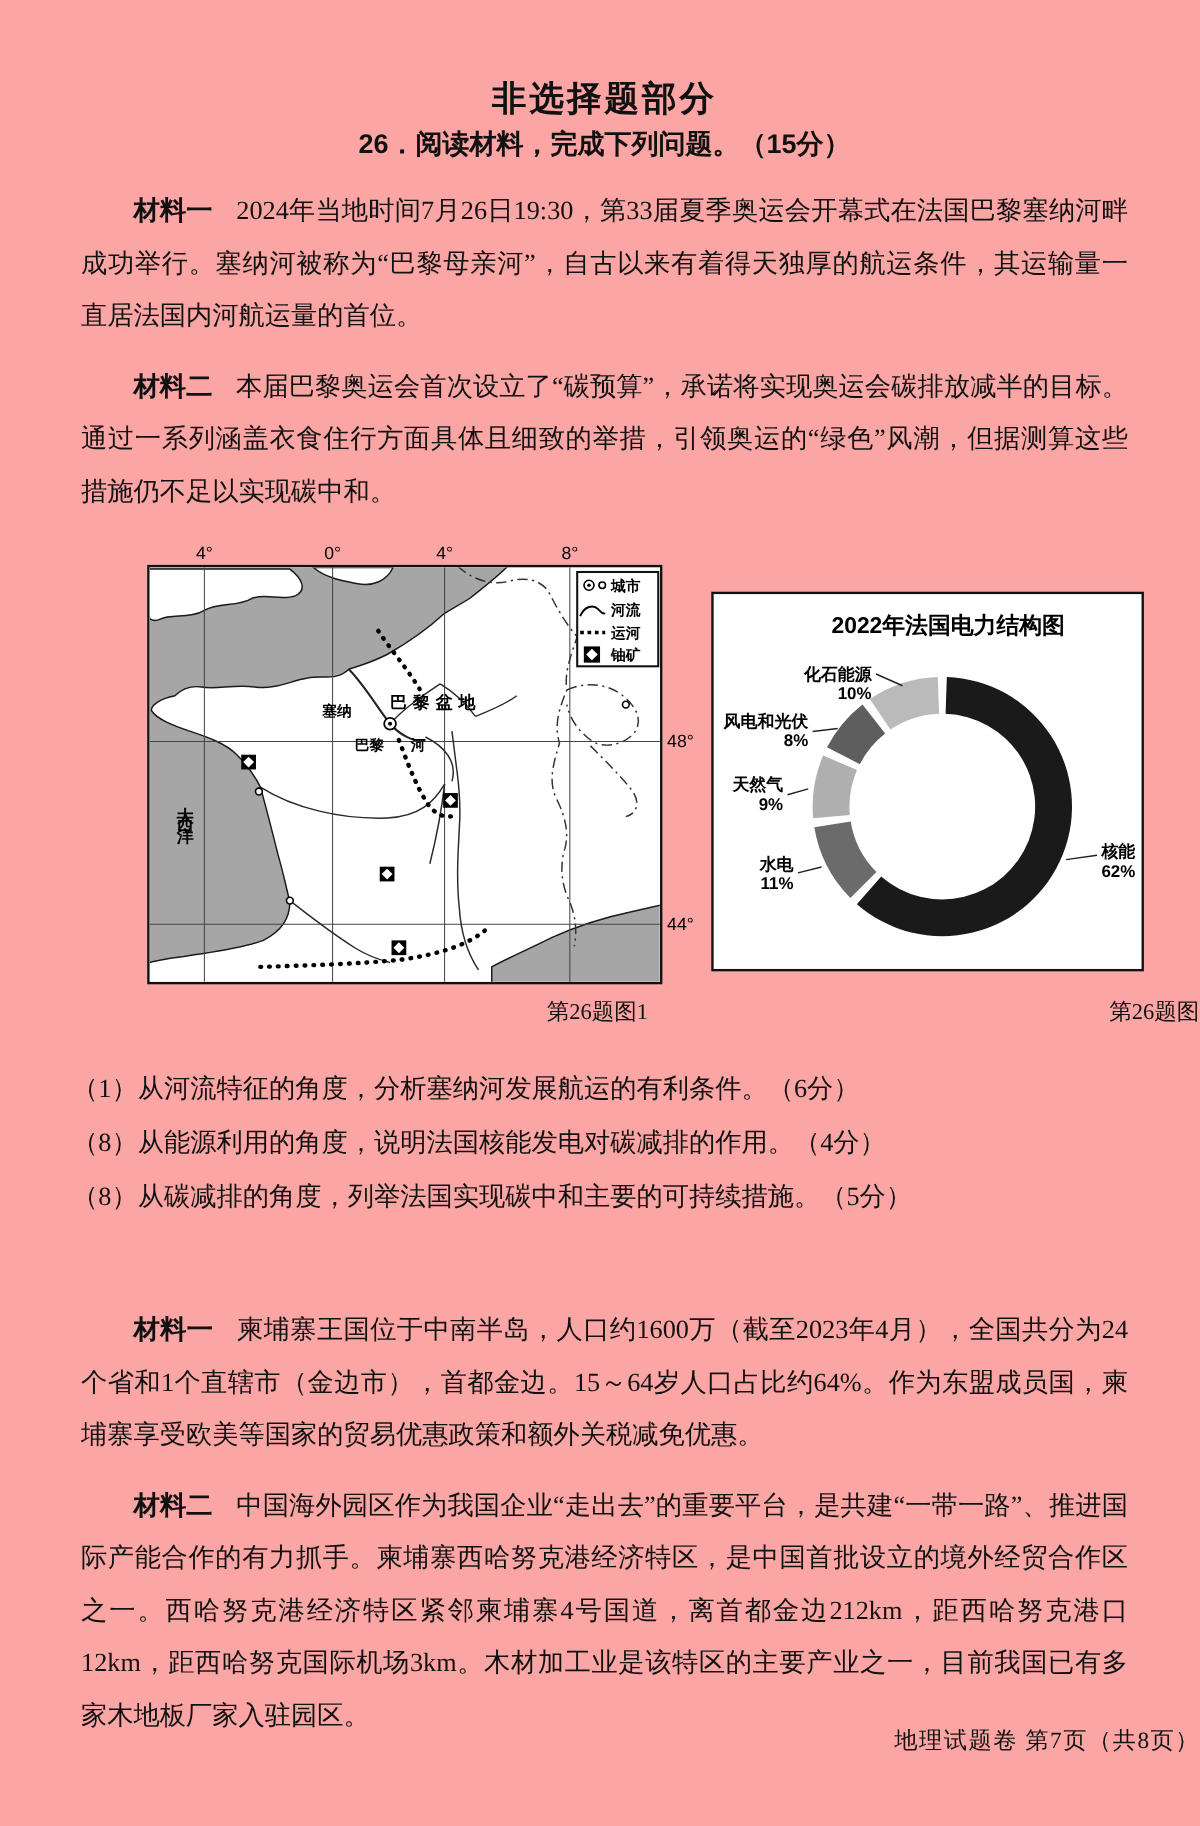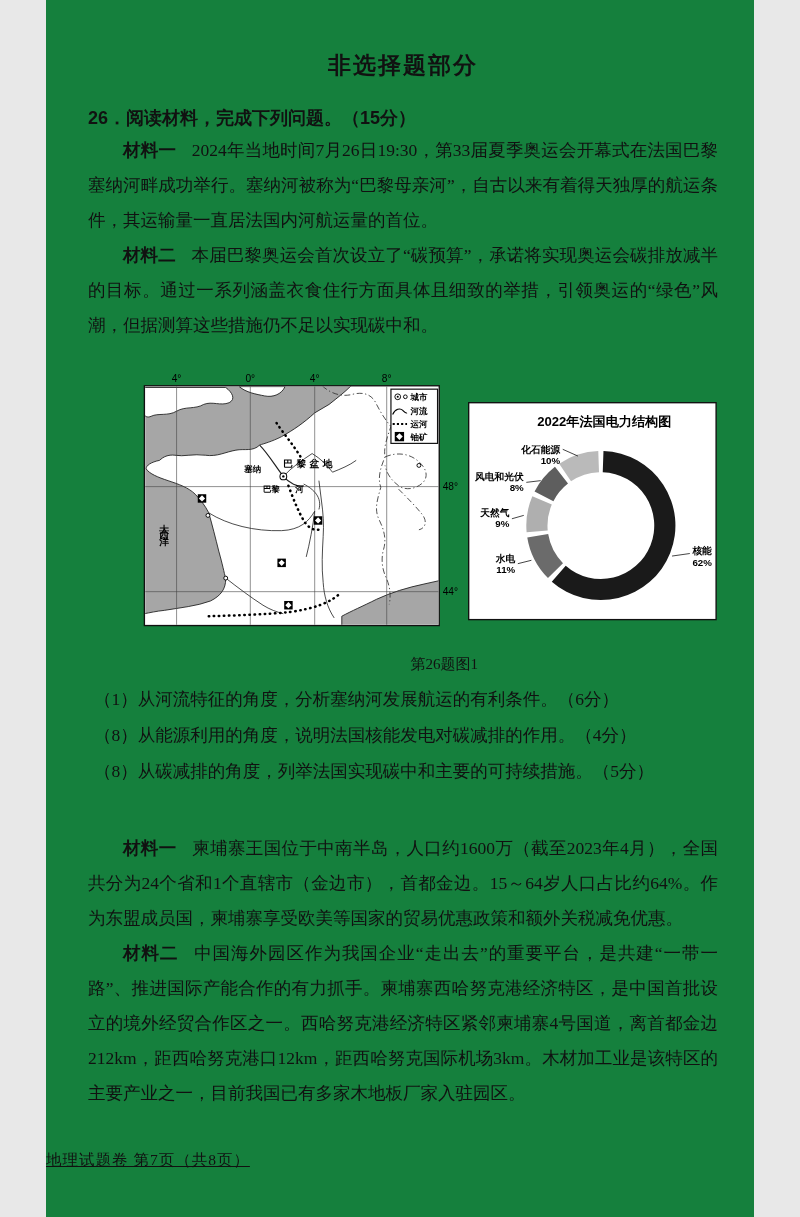--- a/index.html
+++ b/index.html
@@ -1,51 +1,52 @@
 <!DOCTYPE html>
 <html><head>
 <meta charset="utf-8">
 <style>
   html,body{margin:0;padding:0;background:#e8e8e8;}
   .page{
-    position:relative;width:708px;height:1217px;margin:0 auto;
-    background:#15803d;
+    position:relative;width:800px;height:1217px;margin:0 auto;
+    background:#fca5a5;
     font-family:"Liberation Serif","DejaVu Serif",serif;
     color:#111;overflow:hidden;
   }
   .content{padding:0 36px 0 42px;}
   .section-title{
     margin-top:50px;text-align:center;font-size:23px;font-weight:700;
     font-family:"Liberation Sans","DejaVu Sans",sans-serif;letter-spacing:2px;
   }
   .stem{
-    margin-top:22px;font-size:18px;font-weight:700;line-height:30px;
+    font-size:18px;font-weight:700;line-height:30px;
     font-family:"Liberation Sans","DejaVu Sans",sans-serif;
+    text-align:center;
   }
   .para{
-    margin:0;font-size:17.5px;line-height:35px;text-align:justify;
+    margin:12px;font-size:17.5px;line-height:35px;text-align:justify;
     text-indent:2em;
   }
   .para b{
     font-family:"Liberation Sans","DejaVu Sans",sans-serif;
     font-weight:700;margin-right:0.9em;
   }
   .figures{display:flex;align-items:flex-start;margin-top:4px;margin-left:53px;}
   .fig-map{width:385px;}
   .fig-pie{width:296px;margin-top:34px;}
   .captions{position:relative;height:26px;font-size:15px;}
   .cap{position:absolute;width:220px;text-align:right;}
   .cap1{left:170px;}
   .cap2{left:545px;}
-  .questions{margin-top:0;margin-left:6px;}
+  .questions{margin-top:16px;margin-left:6px;}
   .qline{font-size:17.5px;line-height:36px;}
   .spacer40{height:42px;}
   .footer{
     position:absolute;left:0;top:1150px;width:100%;
-    text-align:left;font-size:15.5px;letter-spacing:1px;text-decoration:underline;
+    text-align:right;font-size:15.5px;letter-spacing:1px;
   }
   
   .map-border{fill:#ffffff;stroke:#111;stroke-width:1.6;}
   .sea{fill:#a6a6a6;stroke:#1a1a1a;stroke-width:1;}
   .land{fill:#ffffff;stroke:#1a1a1a;stroke-width:1;}
   .grid{stroke:#444;stroke-width:0.7;fill:none;}
   .river{stroke:#2b2b2b;stroke-width:1;fill:none;}
   .river-main{stroke:#222;stroke-width:1.4;fill:none;}
   .canal{stroke:#000;stroke-width:3;fill:none;stroke-linecap:round;stroke-dasharray:0.5 5.5;}
   .border-dd{stroke:#333;stroke-width:1;fill:none;stroke-dasharray:7 3 1.5 3;}

